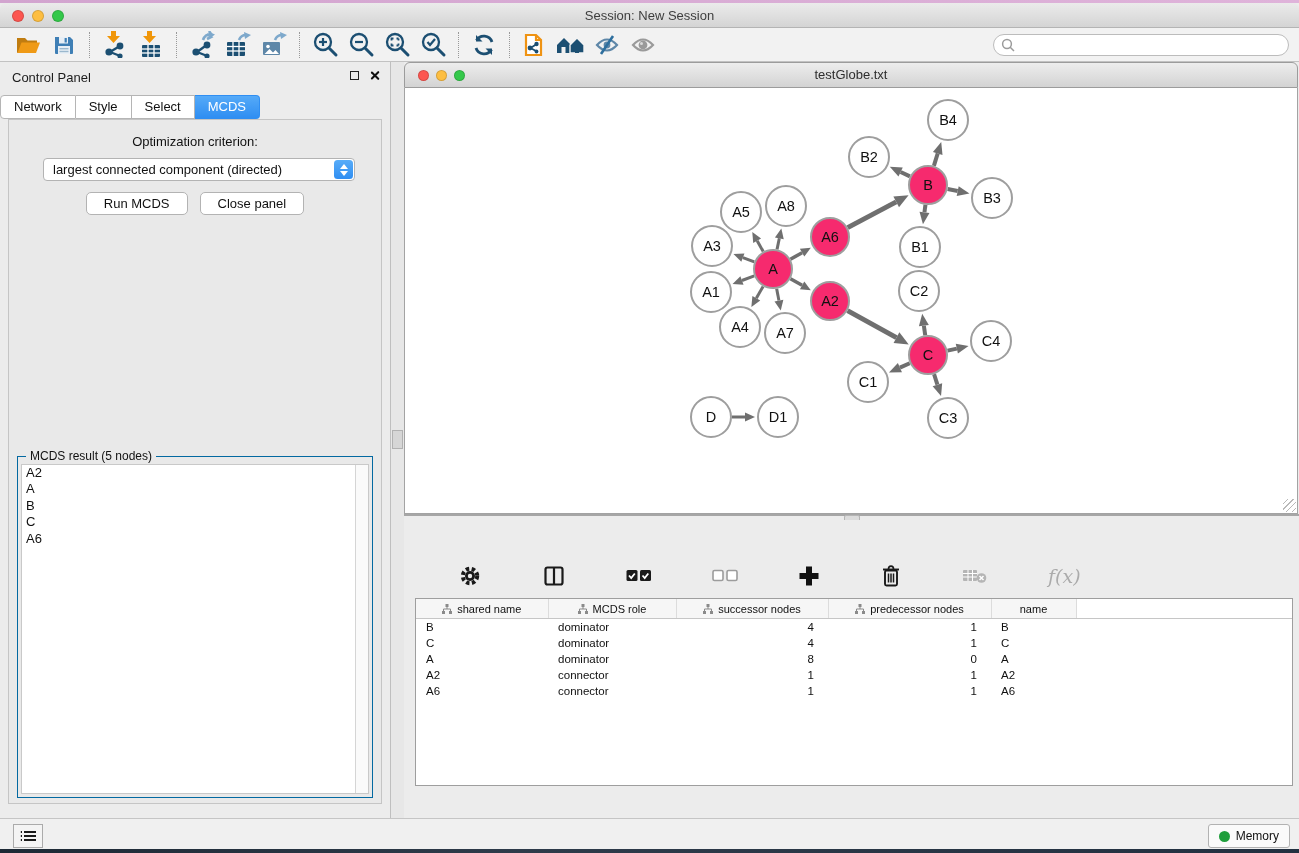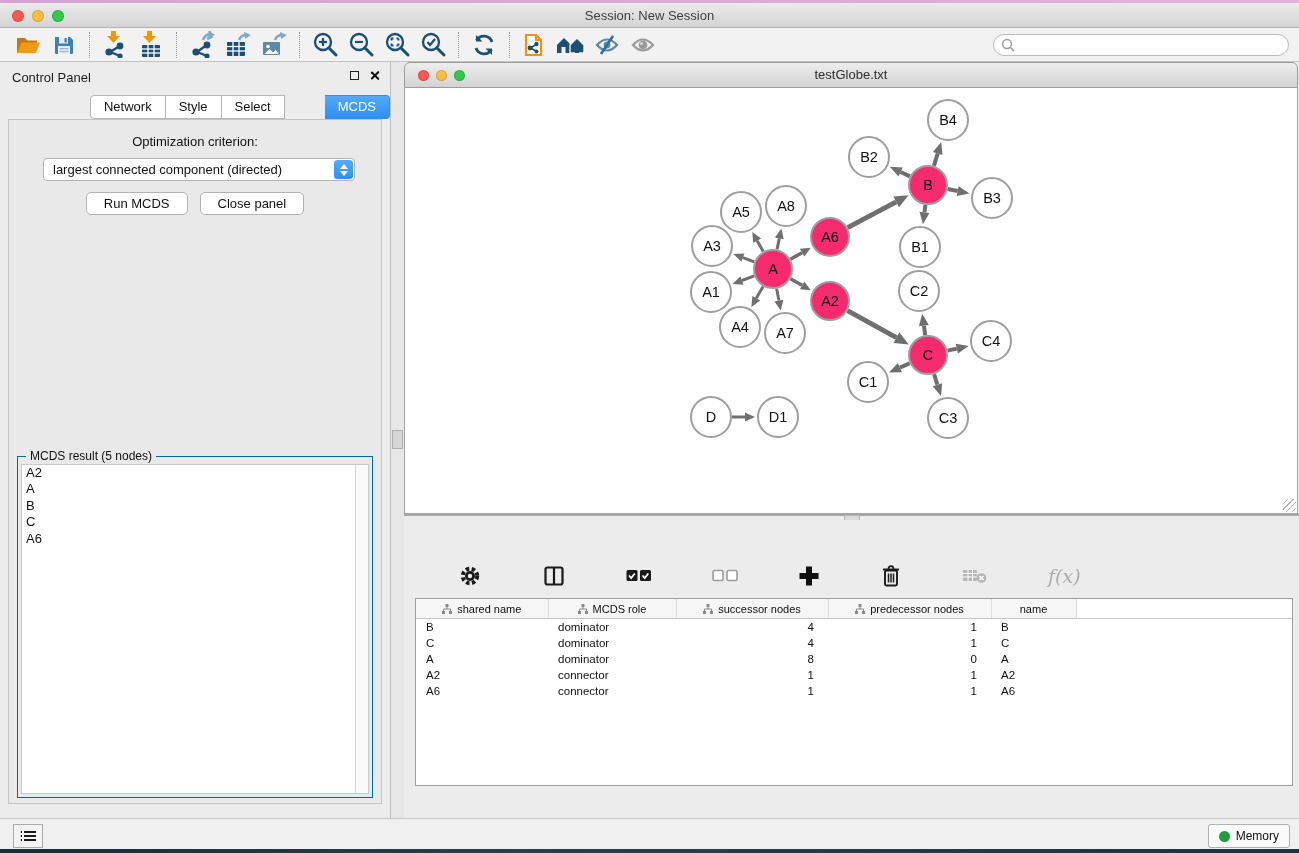--- a/index.html
+++ b/index.html
@@ -24,23 +24,23 @@
   .panel-head{position:relative;height:30px;}
   .panel-title{position:absolute;left:12px;top:8px;font-size:13px;color:#1c1c1c;}
   .panel-icons{position:absolute;right:10px;top:8px;display:flex;gap:10px;align-items:center;}
   .float-box{width:9px;height:9px;border:1.5px solid #222;box-sizing:border-box;}
   .close-x{width:11px;height:11px;position:relative;}
   .close-x:before,.close-x:after{content:"";position:absolute;left:5px;top:0;width:2.4px;height:11px;background:#111;border-radius:1px;}
   .close-x:before{transform:rotate(45deg);}.close-x:after{transform:rotate(-45deg);}
   .seg{display:flex;}
   .seg .seg-btn{height:22px;line-height:22px;padding:0 13px;background:#fff;border:1px solid #b5b5b5;border-left:none;font-size:13px;color:#111;cursor:default;}
   .seg .seg-btn:first-child{border-left:1px solid #b5b5b5;border-radius:4px 0 0 4px;}
-  .seg .seg-btn:last-child{border-radius:0 4px 4px 0;margin-left:40px;}
+  .seg .seg-btn:last-child{border-radius:0 4px 4px 0;}
   .seg .seg-btn.active{background:linear-gradient(#55aaf8,#2f8ef2);border-color:#2f8ef2;color:#fff;}
-  .cp-tabs{position:absolute;left:0;top:33px;width:100%;display:flex;justify-content:flex-end;}
+  .cp-tabs{position:absolute;left:0;top:33px;width:100%;display:flex;justify-content:flex-start;}
   .cp-pane{position:absolute;left:8px;right:8px;top:57px;bottom:14px;background:#e9e9e9;border:1px solid #c5c5c5;}
   .opt-label{position:absolute;left:0;width:100%;top:14px;text-align:center;font-size:13px;color:#111;}
   .dropdown{position:absolute;left:34px;right:26px;top:38px;height:23px;background:#fff;border:1px solid #b3b3b3;border-radius:4px;display:flex;align-items:center;box-sizing:border-box;}
   .dropdown .dd-text{flex:1;font-size:13px;padding-left:9px;color:#111;white-space:nowrap;overflow:hidden;}
   .dd-stepper{width:19px;height:19px;margin-right:1px;background:linear-gradient(#58acf8,#2f8ef2);border-radius:3.5px;display:flex;flex-direction:column;align-items:center;justify-content:center;gap:2px;}
   .dd-stepper .tri{width:0;height:0;border-left:4px solid transparent;border-right:4px solid transparent;}
   .tri.up{border-bottom:5px solid #fff;}.tri.down{border-top:5px solid #fff;}
   .cp-buttons{position:absolute;left:0;width:100%;top:72px;display:flex;justify-content:center;gap:12px;}
   .push-btn{height:23px;line-height:21px;padding:0 17px;background:#fff;border:1px solid #b3b3b3;border-radius:5px;font-size:13px;color:#111;box-sizing:border-box;}
   .result-group{position:absolute;left:8px;right:8px;top:336px;bottom:5px;border:1px solid #0369a1;}

